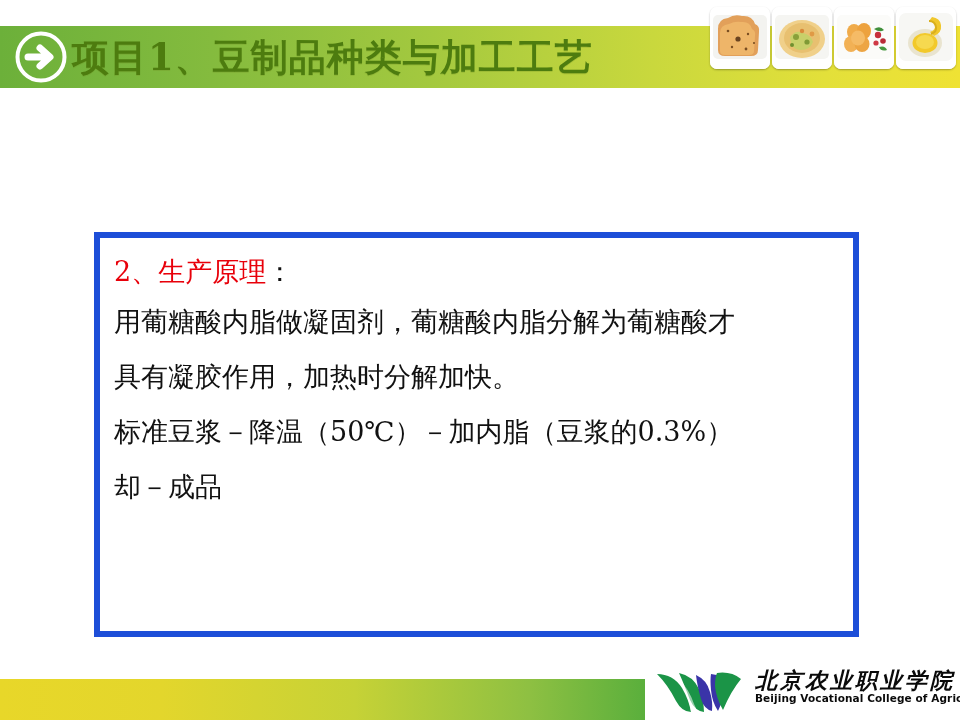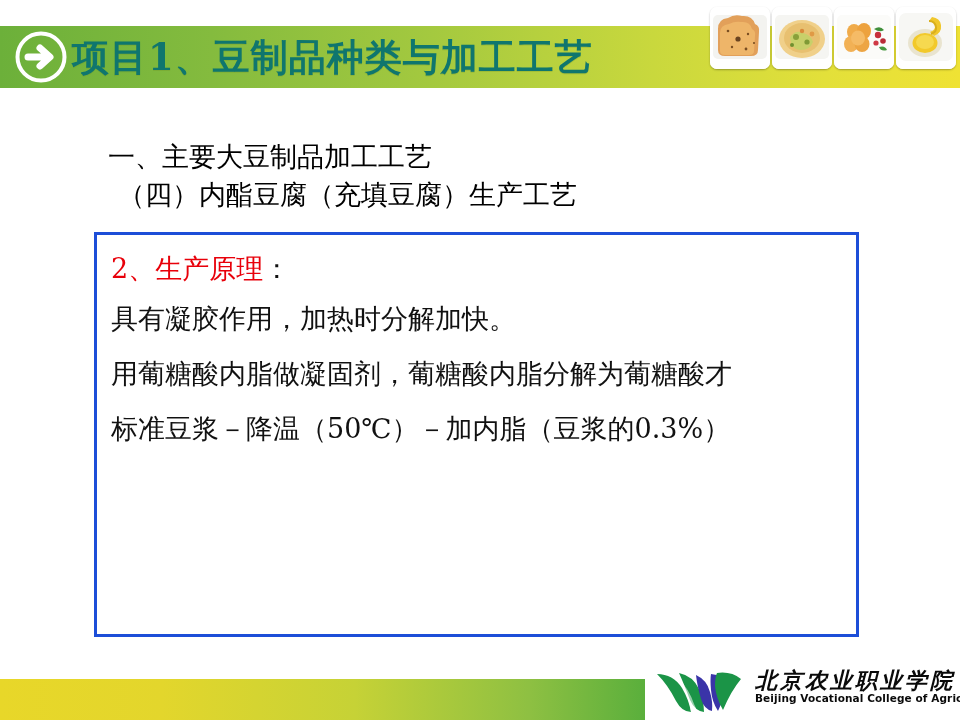--- a/index.html
+++ b/index.html
@@ -41,21 +41,21 @@
   }
   .header-title {
     position: absolute;
     left: 72px;
     top: 28px;
     height: 58px;
     line-height: 58px;
     font-family: "DejaVu Serif", "Liberation Serif", serif;
     font-size: 37px;
     font-weight: bold;
-    color: #0f766e;
+    color: #4d7c0f;
     letter-spacing: 1px;
     white-space: nowrap;
     text-shadow: 0 1px 0 rgba(110,140,30,0.25);
   }
   .arrow-badge {
     position: absolute;
     left: 15px;
     top: 31px;
     width: 52px;
     height: 52px;
@@ -98,21 +98,21 @@
   }
   .subtitle-line.indent { padding-left: 10px; }
 
   
   .content-box {
     position: absolute;
     left: 94px;
     top: 232px;
     width: 765px;
     height: 405px;
-    border: 3px solid #1d4ed8;
+    border: 6px solid #1d4ed8;
     box-sizing: border-box;
     background: #ffffff;
   }
   .box-inner {
     padding: 12px 16px 0 14px;
   }
   .heading-red {
     font-family: "DejaVu Serif", "Liberation Serif", serif;
     font-size: 27px;
     color: #e8000a;
@@ -248,35 +248,32 @@
         <ellipse cx="29" cy="36" rx="17" ry="14" fill="#e9e4cf"></ellipse>
         <ellipse cx="29" cy="36" rx="12.5" ry="10" fill="#f2c92a"></ellipse>
         <ellipse cx="29" cy="35" rx="9" ry="7" fill="#f6d94f"></ellipse>
         <path d="M36 10 q8 1 9 8 q1 8-7 11 l-4-4 q6-2 5-7 q-1-4-6-4z" fill="#f0c72c"></path>
         <path d="M33 14 q6 0 7 6 q1 5-5 7" fill="none" stroke="#d9ae1c" stroke-width="2"></path>
       </svg>
     </div>
 
   </div>
 
-  <div class="subtitle-block">
-    <div class="subtitle-line">一、主要大豆制品加工工艺</div>
-    <div class="subtitle-line indent">（四）内酯豆腐（充填豆腐）生产工艺</div>
-  </div>
 
   <div class="content-box">
     <div class="box-inner">
 
       <div class="heading-red">
         <span>2、生产原理</span><span class="colon">：</span>
       </div>
+      <div class="body-line">用葡糖酸内脂做凝固剂，葡糖酸内脂分解为葡糖酸才</div>
       <div class="body-line">具有凝胶作用，加热时分解加快。</div>
-      <div class="body-line">用葡糖酸内脂做凝固剂，葡糖酸内脂分解为葡糖酸才</div>
 
       <div class="body-line">标准豆浆－降温（50℃）－加内脂（豆浆的0.3%）</div>
+      <div class="body-line">却－成品</div>
 
     </div>
   </div>
 
   <div class="footer-bar"></div>
 
   <div class="footer-logo">
     <div class="logo-mark">
       <svg viewBox="0 0 92 46" width="92" height="46" aria-hidden="true">
         <path d="M2 6 q16 0 25 14 q7 12 9 24 q-9 0-15-11 q-8 -16 -19 -27z" fill="#1b9447"></path>

